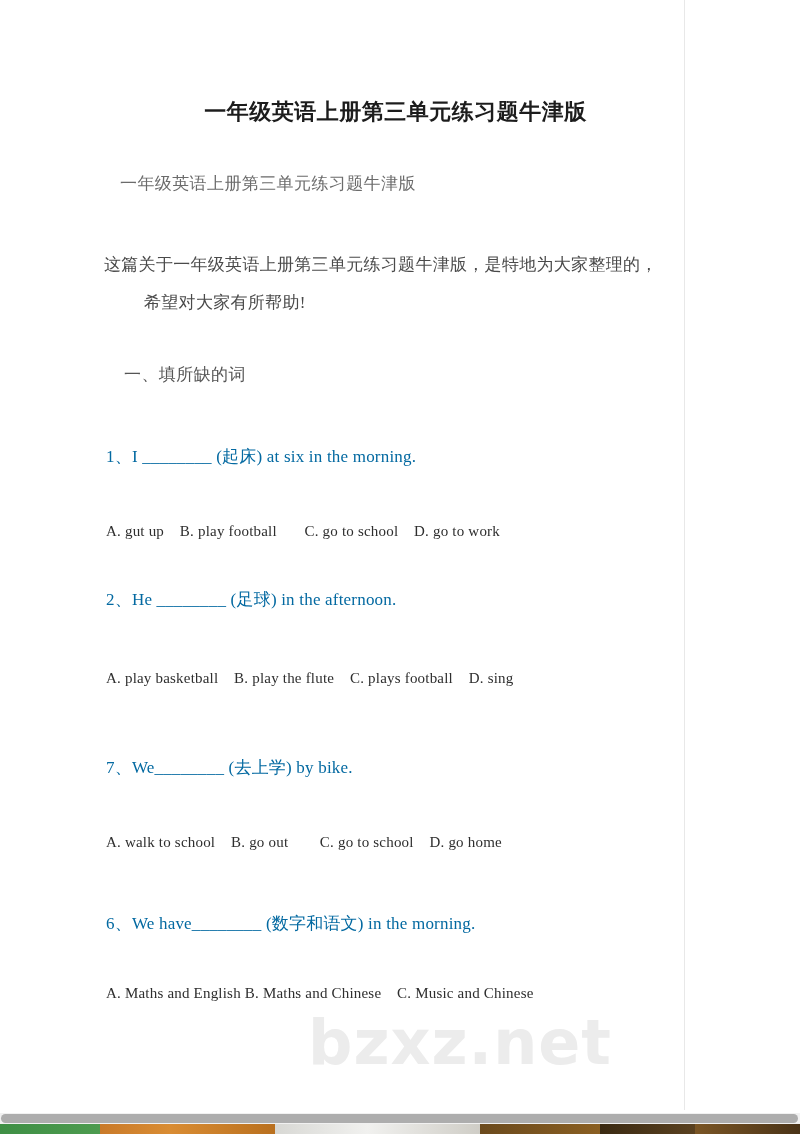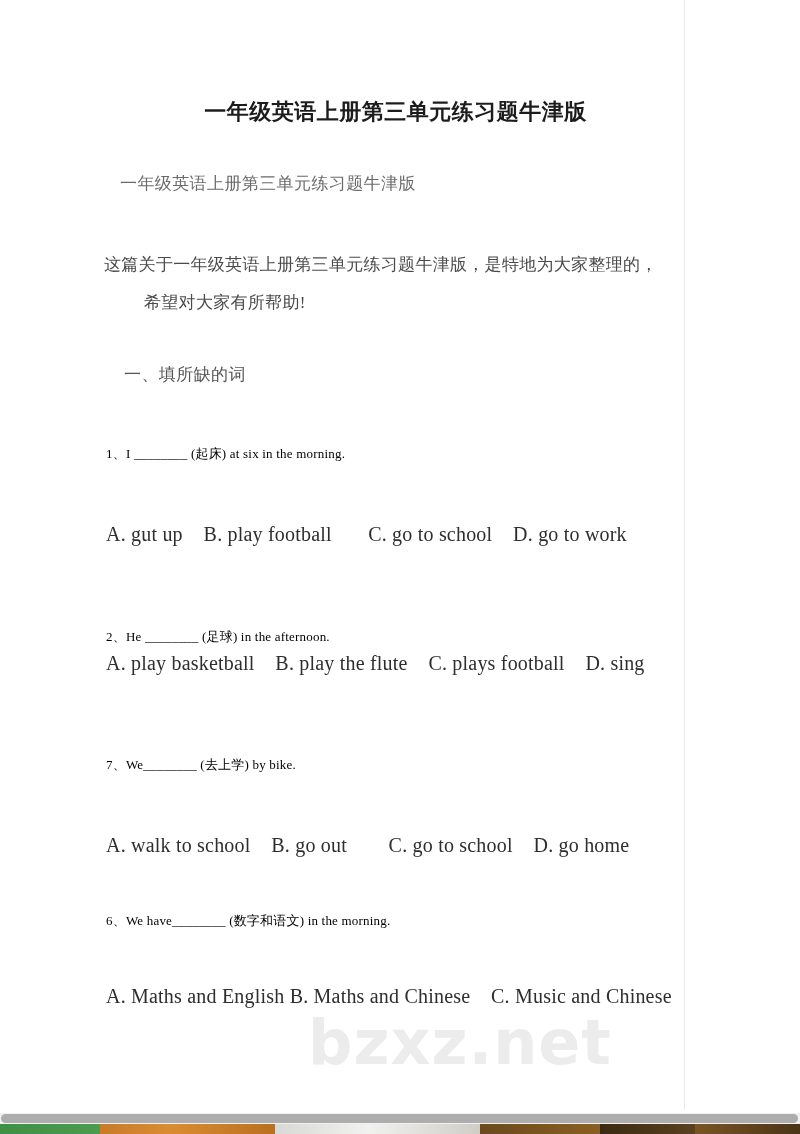--- a/index.html
+++ b/index.html
@@ -88,38 +88,38 @@
     top: 363px;
     font-size: 17px;
     color: #555555;
     letter-spacing: 0.4px;
     margin-left: 18px;
   }
 
   .q-text {
     position: absolute;
     left: 106px;
-    font-size: 13px;
-    color: #000000;
+    font-size: 17px;
+    color: #0369a1;
     white-space: nowrap;
     letter-spacing: 0.2px;
   }
   .opt-text {
     position: absolute;
     left: 106px;
-    font-size: 20px;
+    font-size: 15px;
     color: #2e2e2e;
     white-space: pre;
     letter-spacing: 0.2px;
   }
 
   .q1  { top: 445px; }
   .o1  { top: 523px; }
-  .q2  { top: 628px; }
-  .o2  { top: 652px; }
+  .q2  { top: 588px; }
+  .o2  { top: 670px; }
   .q3  { top: 756px; }
   .o3  { top: 834px; text-align: center; }
   .q4  { top: 912px; }
   .o4  { top: 985px; }
 
   
   #hscrollbar {
     position: absolute;
     left: 0;
     top: 1113px;

